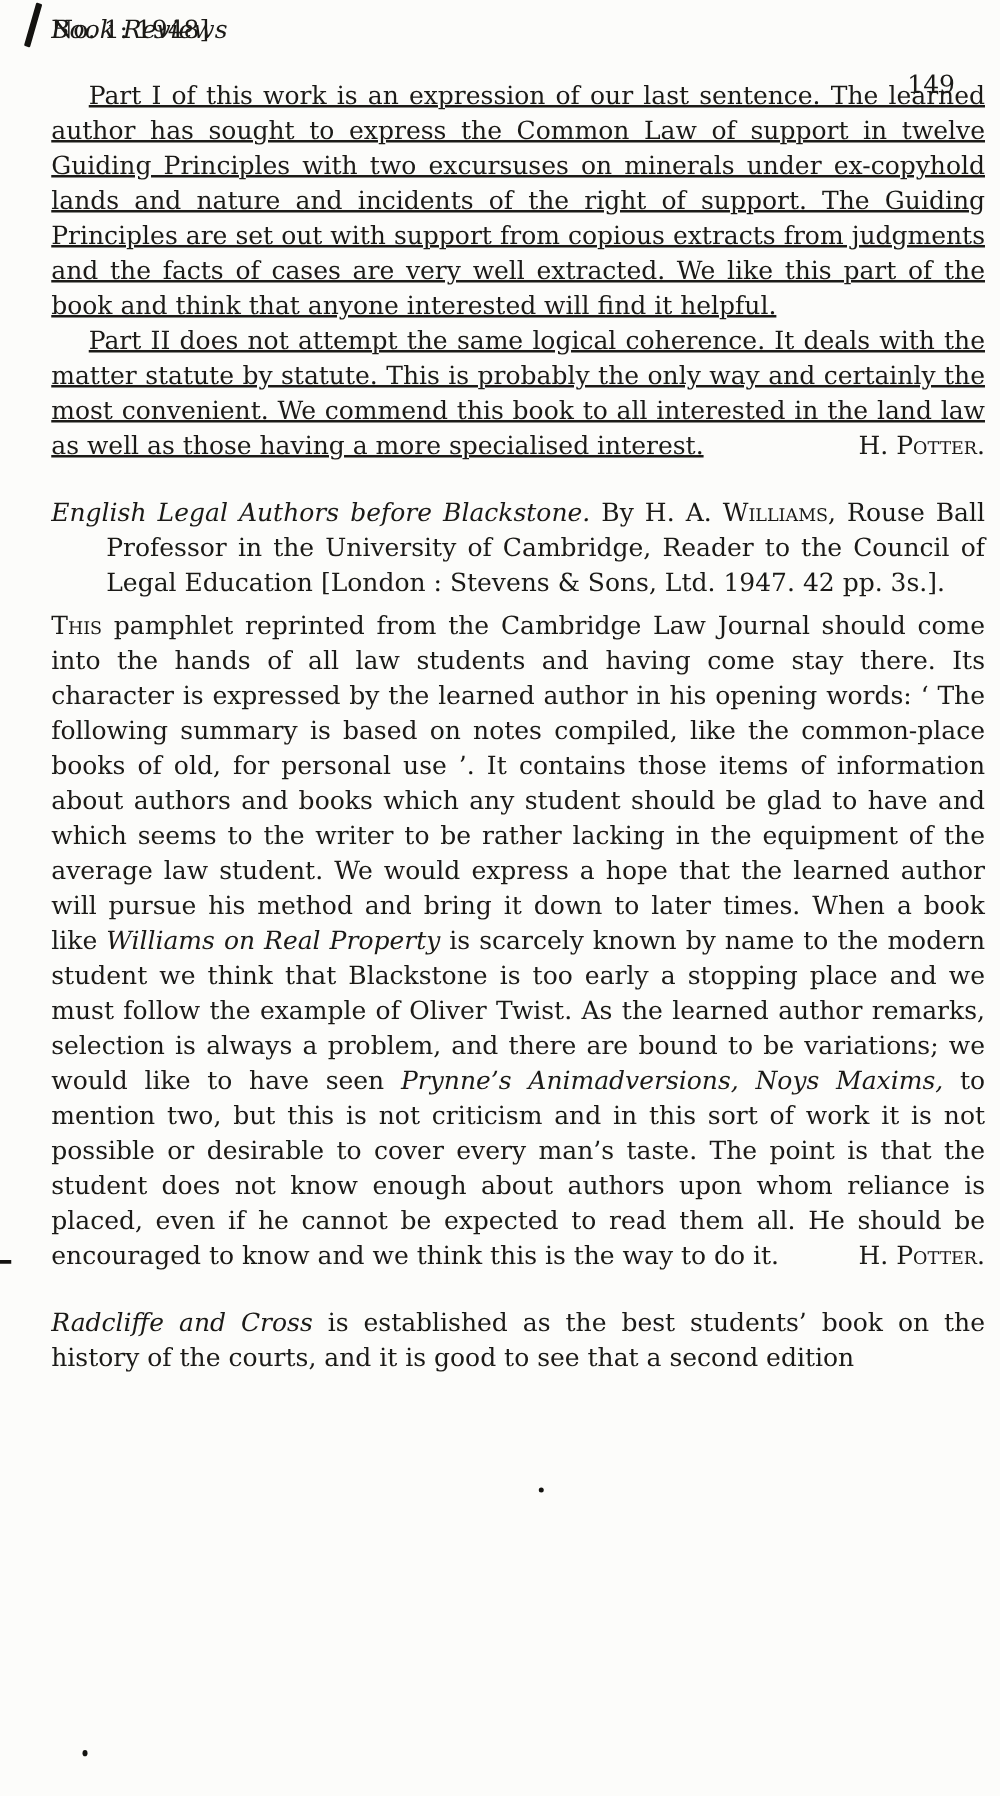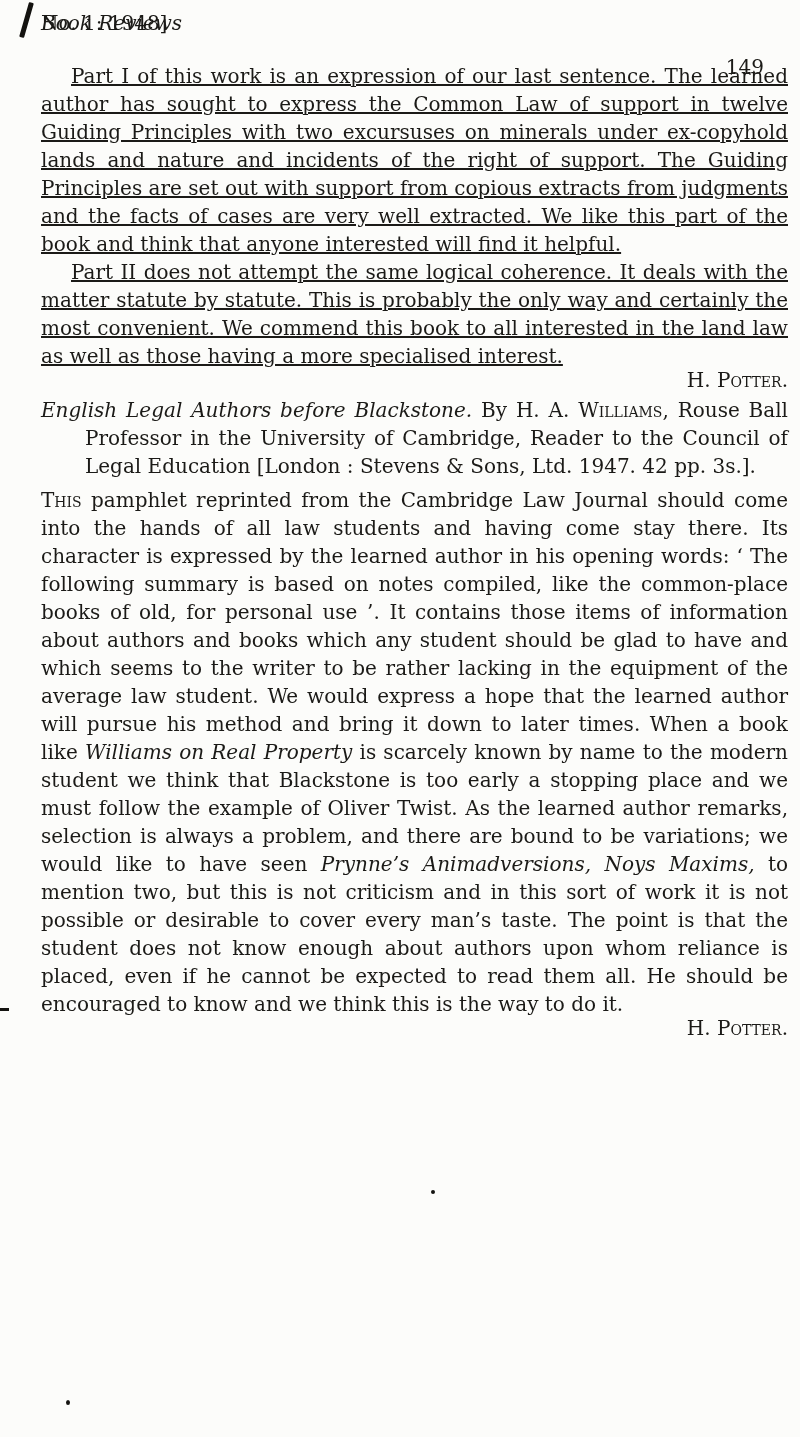--- a/index.html
+++ b/index.html
@@ -38,21 +38,21 @@
   .review { margin: 0; }
   .review + .review { margin-top: 26px; }
   .review-heading {
     padding-left: 44px;
     text-indent: -44px;
     margin-bottom: 6px;
     text-align: justify;
   }
   .i  { font-style: italic; }
   .sc { font-variant: small-caps; }
-  .sig { float: right; margin-left: 20px; margin-top: 24px; }
+  .sig { float: right; margin-left: 20px; }
   .artifact { position: absolute; background: #141310; }
   .a-corner { left: 24px; top: 2px; width: 5px; height: 36px; transform: rotate(16deg); border-radius: 1px; }
   .a-dash   { left: 0; top: 1008px; width: 9px; height: 3px; }
   .a-dot    { left: 431px; top: 1190px; width: 4px; height: 4px; border-radius: 50%; }
   .a-speck  { left: 66px; top: 1400px; width: 4px; height: 5px; border-radius: 50%; }
 </style>
 </head>
 <body>
 
 <div class="page">
@@ -69,20 +69,21 @@
       <p class="para indent"><span><span>Part I of this work is an expression of our last sentence. The learned author has sought to express the Common Law of support in twelve Guiding Principles with two excursuses on minerals under ex-copyhold lands and nature and incidents of the right of support. The Guiding Principles are set out with support from copious extracts from judgments and the facts of cases are very well extracted. We like this part of the book and think that anyone interested will find it helpful.</span></span></p>
       <p class="para indent"><span><span>Part II does not attempt the same logical coherence. It deals with the matter statute by statute. This is probably the only way and certainly the most convenient. We commend this book to all interested in the land law as well as those having a more specialised interest.</span></span><span class="sig"><span>H. </span><span class="sc">Potter</span><span>.</span></span></p>
     </section>
 
     <section class="review">
       <p class="review-heading"><span><span class="i">English Legal Authors before Blackstone.</span><span> By H. A. </span><span class="sc">Williams</span><span>, Rouse Ball Professor in the University of Cambridge, Reader to the Council of Legal Education [London : Stevens &amp; Sons, Ltd. 1947. 42 pp. 3s.].</span></span></p>
       <p class="para"><span><span class="sc">This</span><span> pamphlet reprinted from the Cambridge Law Journal should come into the hands of all law students and having come stay there. Its character is expressed by the learned author in his opening words: ‘ The following summary is based on notes compiled, like the common-place books of old, for personal use ’. It contains those items of information about authors and books which any student should be glad to have and which seems to the writer to be rather lacking in the equipment of the average law student. We would express a hope that the learned author will pursue his method and bring it down to later times. When a book like </span><span class="i">Williams on Real Property</span><span> is scarcely known by name to the modern student we think that Blackstone is too early a stopping place and we must follow the example of Oliver Twist. As the learned author remarks, selection is always a problem, and there are bound to be variations; we would like to have seen </span><span class="i">Prynne’s Animadversions, Noys Maxims,</span><span> to mention two, but this is not criticism and in this sort of work it is not possible or desirable to cover every man’s taste. The point is that the student does not know enough about authors upon whom reliance is placed, even if he cannot be expected to read them all. He should be encouraged to know and we think this is the way to do it.</span></span><span class="sig"><span>H. </span><span class="sc">Potter</span><span>.</span></span></p>
     </section>
 
     <section class="review">
+      <p class="para"><span><span class="i">Radcliffe and Cross</span><span> is established as the best students’ book on the history of the courts, and it is good to see that a second edition</span></span></p>
     </section>
 
   </main>
 
 </div>
 
 <div class="artifact a-corner"></div>
 <div class="artifact a-dash"></div>
 <div class="artifact a-dot"></div>
 <div class="artifact a-speck"></div>

